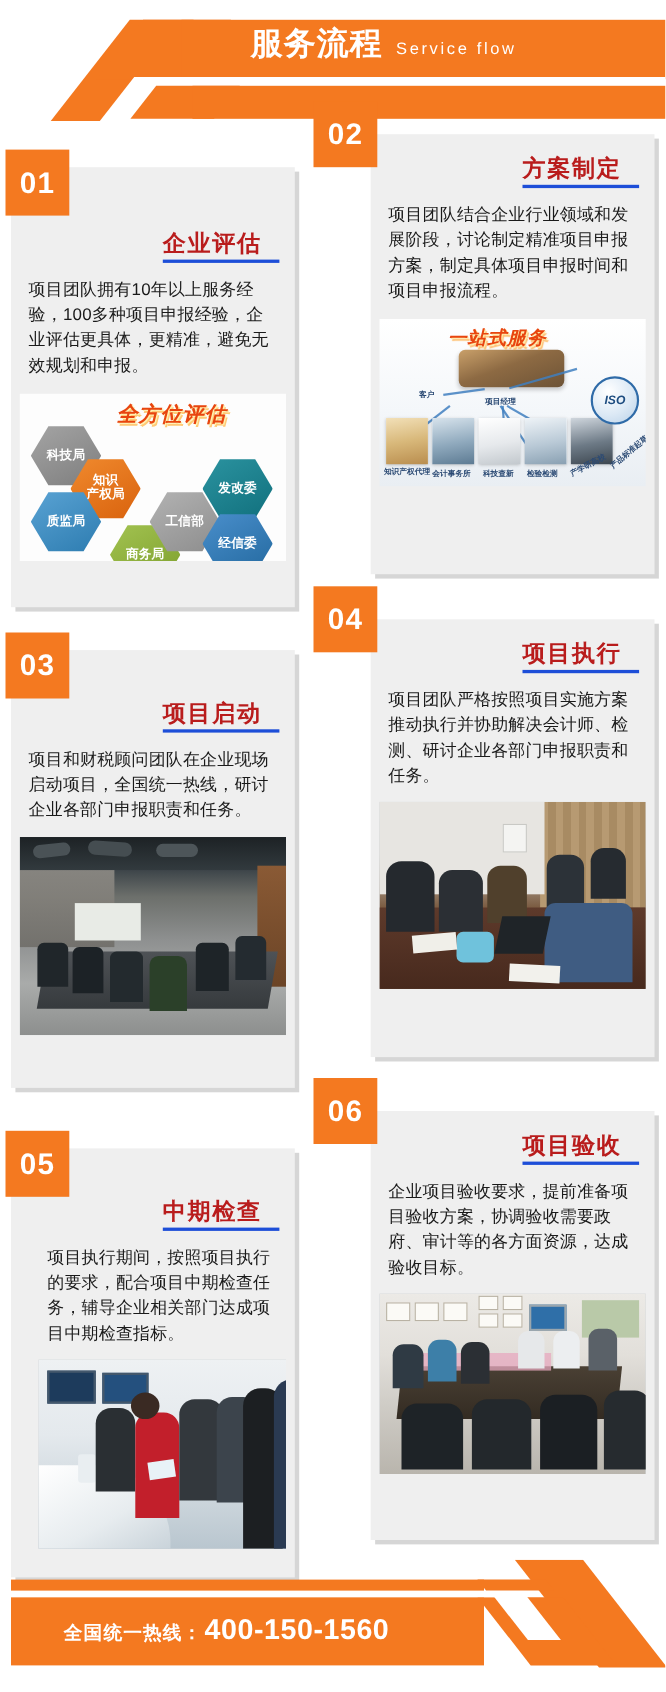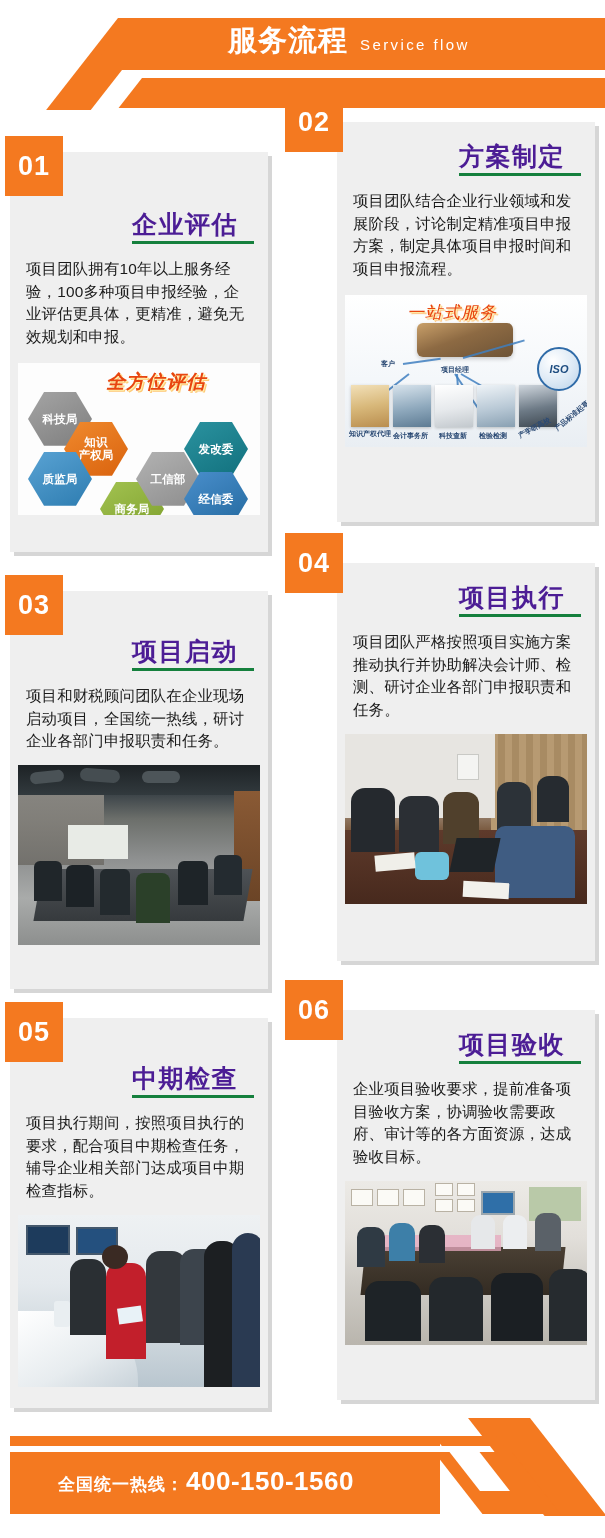--- a/index.html
+++ b/index.html
@@ -111,27 +111,27 @@
     font-size: 27px;
     font-weight: bold;
     display: flex; align-items: center; justify-content: center;
     width: 58px; height: 60px;
     letter-spacing: 1px;
   }
   .badge.on-left  { left: -5px; top: -16px; }
   .badge.on-right { left: -52px; top: -30px; }
 
   .card-title {
-    color: #4c1d95;
-    font-size: 25px;
+    color: #b91c1c;
+    font-size: 21px;
     font-weight: bold;
     letter-spacing: 1.5px;
     text-align: right;
     padding-right: 16px;
-    border-bottom: 3px solid #15803d;
+    border-bottom: 3px solid #1d4ed8;
     display: inline-block;
     line-height: 1.15;
     padding-bottom: 2px;
   }
   .title-row { text-align: right; padding-right: 14px; }
 
   .card-body {
     color: #1a1a1a;
     font-size: 15.4px;
     line-height: 1.48;
@@ -182,21 +182,21 @@
   
   .osw {
     position: relative;
     width: 242px; height: 152px;
     margin: 2px 8px 8px 8px;
     background: linear-gradient(180deg,#ffffff 0%,#f4f7fa 55%,#e9eef3 100%);
     overflow: hidden;
   }
   .os-title {
     position: absolute; left: 62px; top: 6px;
-    font-size: 17px; font-weight: normal; font-style: italic;
+    font-size: 17px; font-weight: bold; font-style: italic;
     color: #E8450F;
     text-shadow: 1px 1px 0 #ffe9a8, 2px 2px 1px rgba(255,160,40,.65);
     letter-spacing: 1px;
     z-index: 6;
   }
   .os-hub {
     position: absolute; left: 72px; top: 28px;
     width: 96px; height: 34px; border-radius: 6px;
     background: linear-gradient(160deg,#c9a06a,#8d6a43 45%,#6d5336);
     box-shadow: 0 2px 4px rgba(0,0,0,.2);
@@ -382,21 +382,21 @@
         <div class="sc-band" style="left:108px;top:104px;width:44px;height:34px;background:#1f2428;transform:skewX(-12deg);"></div>
         <div class="sc-band" style="left:70px;top:118px;width:34px;height:28px;background:#6fc2dc;border-radius:6px;"></div>
         <div class="sc-band" style="left:30px;top:120px;width:40px;height:16px;background:#f0efe9;transform:rotate(-5deg);"></div>
         <div class="sc-band" style="left:118px;top:148px;width:46px;height:16px;background:#f2f1ec;transform:rotate(3deg);"></div>
       </div>
     </div>
   </div>
 
   <div class="row" style="height:425px;">
 
-    <div class="card left" style="top:8px; height:390px;">
+    <div class="card left" style="top:34px; height:390px;padding-left:17px;">
       <div class="badge on-left">05</div>
       <div class="title-row" style="padding-top:46px;">
         <span class="card-title">中期检查</span>
       </div>
       <div class="card-body">项目执行期间，按照项目执行的要求，配合项目中期检查任务，辅导企业相关部门达成项目中期检查指标。</div>
       <div class="card-photo" style="height:172px;">
         <div class="scene" style="background:linear-gradient(180deg,#eef1f3 0%,#e4e9ed 40%,#cfd8de 70%,#b9c6cf 100%);"></div>
         <div class="sc-band" style="left:8px;top:10px;width:44px;height:30px;background:#1d3b5c;border:2px solid #44586c;"></div>
         <div class="sc-band" style="left:58px;top:12px;width:42px;height:28px;background:#24507e;border:2px solid #44586c;"></div>
         <div class="sc-band" style="left:0;top:96px;width:120px;height:76px;background:linear-gradient(150deg,#ffffff,#e7ecef 60%,#c9d3da);border-radius:0 70px 0 0;"></div>

